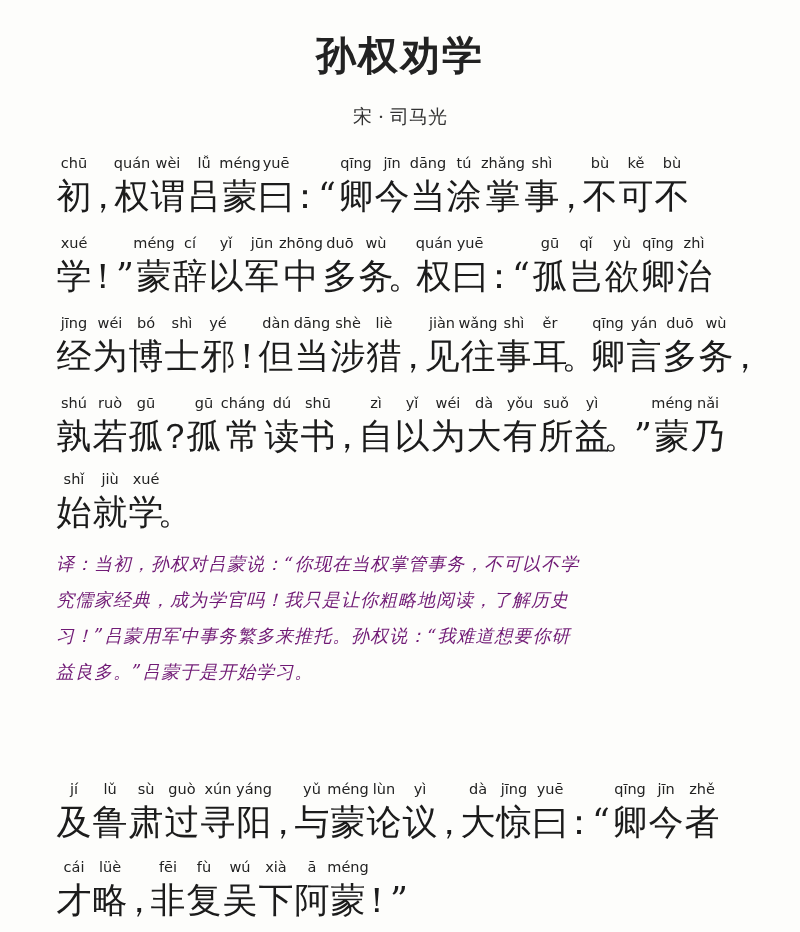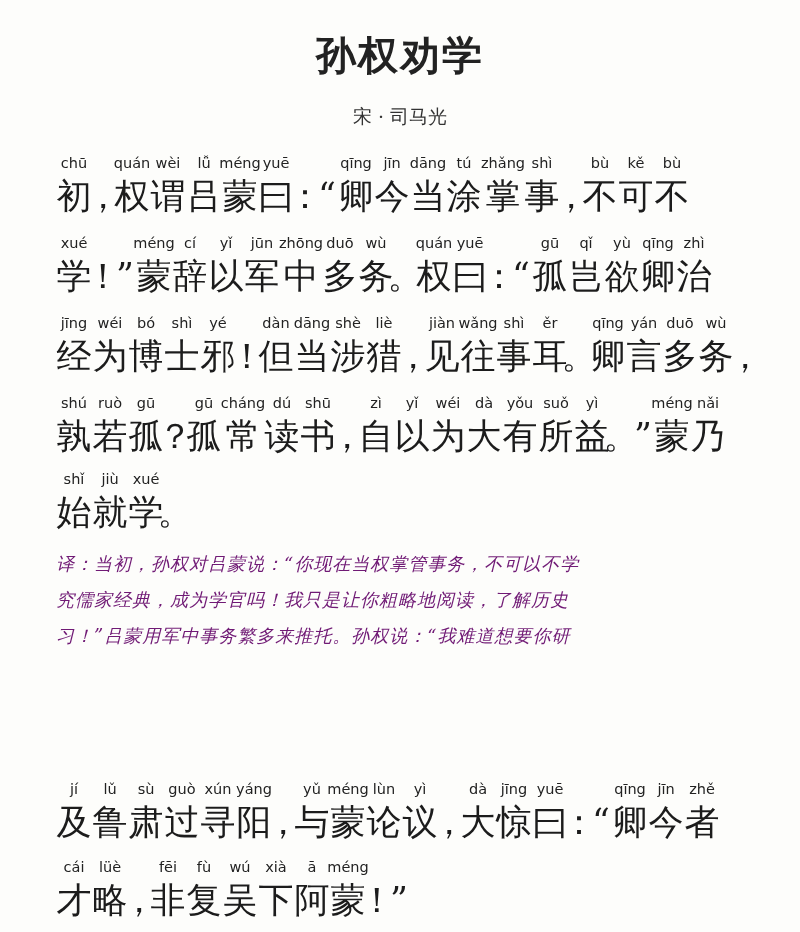--- a/index.html
+++ b/index.html
@@ -402,20 +402,21 @@
     <span class="unit punct" style="width: 22px;">
       <span class="py">&nbsp;</span>
       <span class="hz">。</span>
     </span>
   </div>
 
 <div class="translation">
   <p>译：当初，孙权对吕蒙说：“你现在当权掌管事务，不可以不学</p>
   <p>究儒家经典，成为学官吗！我只是让你粗略地阅读，了解历史</p>
   <p>习！”吕蒙用军中事务繁多来推托。孙权说：“我难道想要你研</p>
+  <p>益良多。”吕蒙于是开始学习。</p>
 </div>
 
 <div class="row" style="top:778px">
     <span class="unit" style="width: 36px;">
       <span class="py">jí</span>
       <span class="hz">及</span>
     </span>
     <span class="unit" style="width: 36px;">
       <span class="py">lǔ</span>
       <span class="hz">鲁</span>

